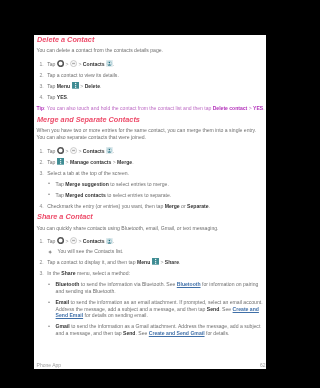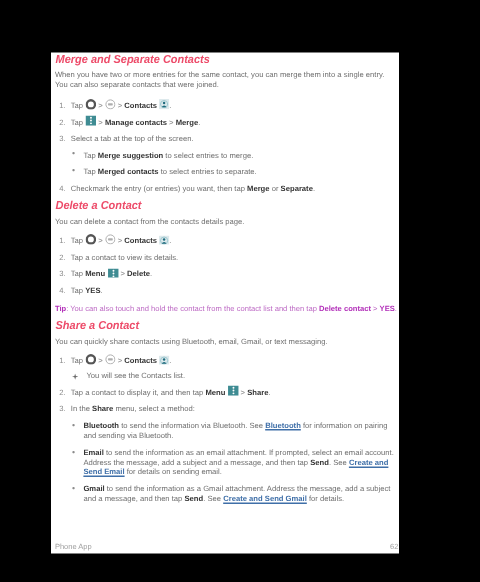--- a/index.html
+++ b/index.html
@@ -34,20 +34,48 @@
   .ic{display:inline-block;position:relative;vertical-align:baseline;height:0;overflow:visible;line-height:0;}
   .ic > svg{position:absolute;left:0;bottom:-1.1px;}
 </style>
 </head>
 <body>
 
 <div id="page">
   <div id="col">
       <div class="sec-wrap">
         <h2 class="sec-title">
+          <span>Delete a Contact</span>
+        </h2>
+        <p class="para">You can delete a contact from the contacts details page.</p>
+        <ol class="steps">
+          <li><span class="n">1.</span>Tap <span class="ic" style="width:7.2px"><svg width="7.2" height="7.2" viewBox="0 0 24 24">
+                <circle cx="12" cy="12" r="9.2" fill="none" stroke="#555" stroke-width="5.2"></circle>
+              </svg></span> <span class="gt">&gt;</span> <span class="ic" style="width:7.2px"><svg width="7.2" height="7.2" viewBox="0 0 24 24">
+                <circle cx="12" cy="12" r="10" fill="none" stroke="#aeaeae" stroke-width="2.2"></circle>
+                <rect x="6.8" y="9.4" width="10.4" height="5.2" rx="1" fill="#aeaeae"></rect>
+              </svg></span> <span class="gt">&gt;</span> <b>Contacts</b> <span class="ic" style="width:6.8px"><svg width="6.8" height="6.8" viewBox="0 0 24 24">
+                <rect x="0" y="0" width="24" height="24" rx="2" fill="#dde9ec"></rect>
+                <circle cx="12" cy="12" r="8.4" fill="none" stroke="#7fb9c4" stroke-width="1.6"></circle>
+                <circle cx="12" cy="9.2" r="2.9" fill="#1f6b7d"></circle>
+                <path d="M6.6 19.4a5.6 5.6 0 0 1 10.8 0z" fill="#1f6b7d"></path>
+              </svg></span>.</li>
+          <li><span class="n">2.</span>Tap a contact to view its details.</li>
+          <li><span class="n">3.</span>Tap <b>Menu</b> <span class="ic" style="width:7.3px"><svg width="7.3" height="6.7" viewBox="0 0 26 24">
+                <rect x="0" y="0" width="26" height="24" fill="#3f8c93"></rect>
+                <circle cx="13" cy="5.2" r="2.3" fill="#fff"></circle>
+                <circle cx="13" cy="12" r="2.3" fill="#fff"></circle>
+                <circle cx="13" cy="18.8" r="2.3" fill="#fff"></circle>
+              </svg></span> <span class="gt">&gt;</span> <b>Delete</b>.</li>
+          <li><span class="n">4.</span>Tap <b>YES</b>.</li>
+        </ol>
+        <div class="tipline"><span class="tl">Tip</span>: You can also touch and hold the contact from the contact list and then tap <b>Delete contact</b> &gt; <b>YES</b>.</div>
+      </div>
+      <div class="sec-wrap">
+        <h2 class="sec-title">
           <span>Merge and Separate Contacts</span>
         </h2>
         <p class="para">When you have two or more entries for the same contact, you can merge them into a single entry. You can also separate contacts that were joined.</p>
         <ol class="steps">
           <li><span class="n">1.</span>Tap <span class="ic" style="width:7.2px"><svg width="7.2" height="7.2" viewBox="0 0 24 24">
                 <circle cx="12" cy="12" r="9.2" fill="none" stroke="#555" stroke-width="5.2"></circle>
               </svg></span> <span class="gt">&gt;</span> <span class="ic" style="width:7.2px"><svg width="7.2" height="7.2" viewBox="0 0 24 24">
                 <circle cx="12" cy="12" r="10" fill="none" stroke="#aeaeae" stroke-width="2.2"></circle>
                 <rect x="6.8" y="9.4" width="10.4" height="5.2" rx="1" fill="#aeaeae"></rect>
               </svg></span> <span class="gt">&gt;</span> <b>Contacts</b> <span class="ic" style="width:6.8px"><svg width="6.8" height="6.8" viewBox="0 0 24 24">
@@ -62,48 +90,20 @@
                 <circle cx="13" cy="12" r="2.3" fill="#fff"></circle>
                 <circle cx="13" cy="18.8" r="2.3" fill="#fff"></circle>
               </svg></span> <span class="gt">&gt;</span> <b>Manage contacts</b> <span class="gt">&gt;</span> <b>Merge</b>.</li>
           <li><span class="n">3.</span>Select a tab at the top of the screen.</li>
           <ul class="bullets">
             <li><span class="bd">•</span>Tap <b>Merge suggestion</b> to select entries to merge.</li>
             <li><span class="bd">•</span>Tap <b>Merged contacts</b> to select entries to separate.</li>
           </ul>
           <li><span class="n">4.</span>Checkmark the entry (or entries) you want, then tap <b>Merge</b> or <b>Separate</b>.</li>
         </ol>
-      </div>
-      <div class="sec-wrap">
-        <h2 class="sec-title">
-          <span>Delete a Contact</span>
-        </h2>
-        <p class="para">You can delete a contact from the contacts details page.</p>
-        <ol class="steps">
-          <li><span class="n">1.</span>Tap <span class="ic" style="width:7.2px"><svg width="7.2" height="7.2" viewBox="0 0 24 24">
-                <circle cx="12" cy="12" r="9.2" fill="none" stroke="#555" stroke-width="5.2"></circle>
-              </svg></span> <span class="gt">&gt;</span> <span class="ic" style="width:7.2px"><svg width="7.2" height="7.2" viewBox="0 0 24 24">
-                <circle cx="12" cy="12" r="10" fill="none" stroke="#aeaeae" stroke-width="2.2"></circle>
-                <rect x="6.8" y="9.4" width="10.4" height="5.2" rx="1" fill="#aeaeae"></rect>
-              </svg></span> <span class="gt">&gt;</span> <b>Contacts</b> <span class="ic" style="width:6.8px"><svg width="6.8" height="6.8" viewBox="0 0 24 24">
-                <rect x="0" y="0" width="24" height="24" rx="2" fill="#dde9ec"></rect>
-                <circle cx="12" cy="12" r="8.4" fill="none" stroke="#7fb9c4" stroke-width="1.6"></circle>
-                <circle cx="12" cy="9.2" r="2.9" fill="#1f6b7d"></circle>
-                <path d="M6.6 19.4a5.6 5.6 0 0 1 10.8 0z" fill="#1f6b7d"></path>
-              </svg></span>.</li>
-          <li><span class="n">2.</span>Tap a contact to view its details.</li>
-          <li><span class="n">3.</span>Tap <b>Menu</b> <span class="ic" style="width:7.3px"><svg width="7.3" height="6.7" viewBox="0 0 26 24">
-                <rect x="0" y="0" width="26" height="24" fill="#3f8c93"></rect>
-                <circle cx="13" cy="5.2" r="2.3" fill="#fff"></circle>
-                <circle cx="13" cy="12" r="2.3" fill="#fff"></circle>
-                <circle cx="13" cy="18.8" r="2.3" fill="#fff"></circle>
-              </svg></span> <span class="gt">&gt;</span> <b>Delete</b>.</li>
-          <li><span class="n">4.</span>Tap <b>YES</b>.</li>
-        </ol>
-        <div class="tipline"><span class="tl">Tip</span>: You can also touch and hold the contact from the contact list and then tap <b>Delete contact</b> &gt; <b>YES</b>.</div>
       </div>
       <div class="sec-wrap">
         <h2 class="sec-title">
           <span>Share a Contact</span>
         </h2>
         <p class="para">You can quickly share contacts using Bluetooth, email, Gmail, or text messaging.</p>
         <ol class="steps">
           <li><span class="n">1.</span>Tap <span class="ic" style="width:7.2px"><svg width="7.2" height="7.2" viewBox="0 0 24 24">
                 <circle cx="12" cy="12" r="9.2" fill="none" stroke="#555" stroke-width="5.2"></circle>
               </svg></span> <span class="gt">&gt;</span> <span class="ic" style="width:7.2px"><svg width="7.2" height="7.2" viewBox="0 0 24 24">

